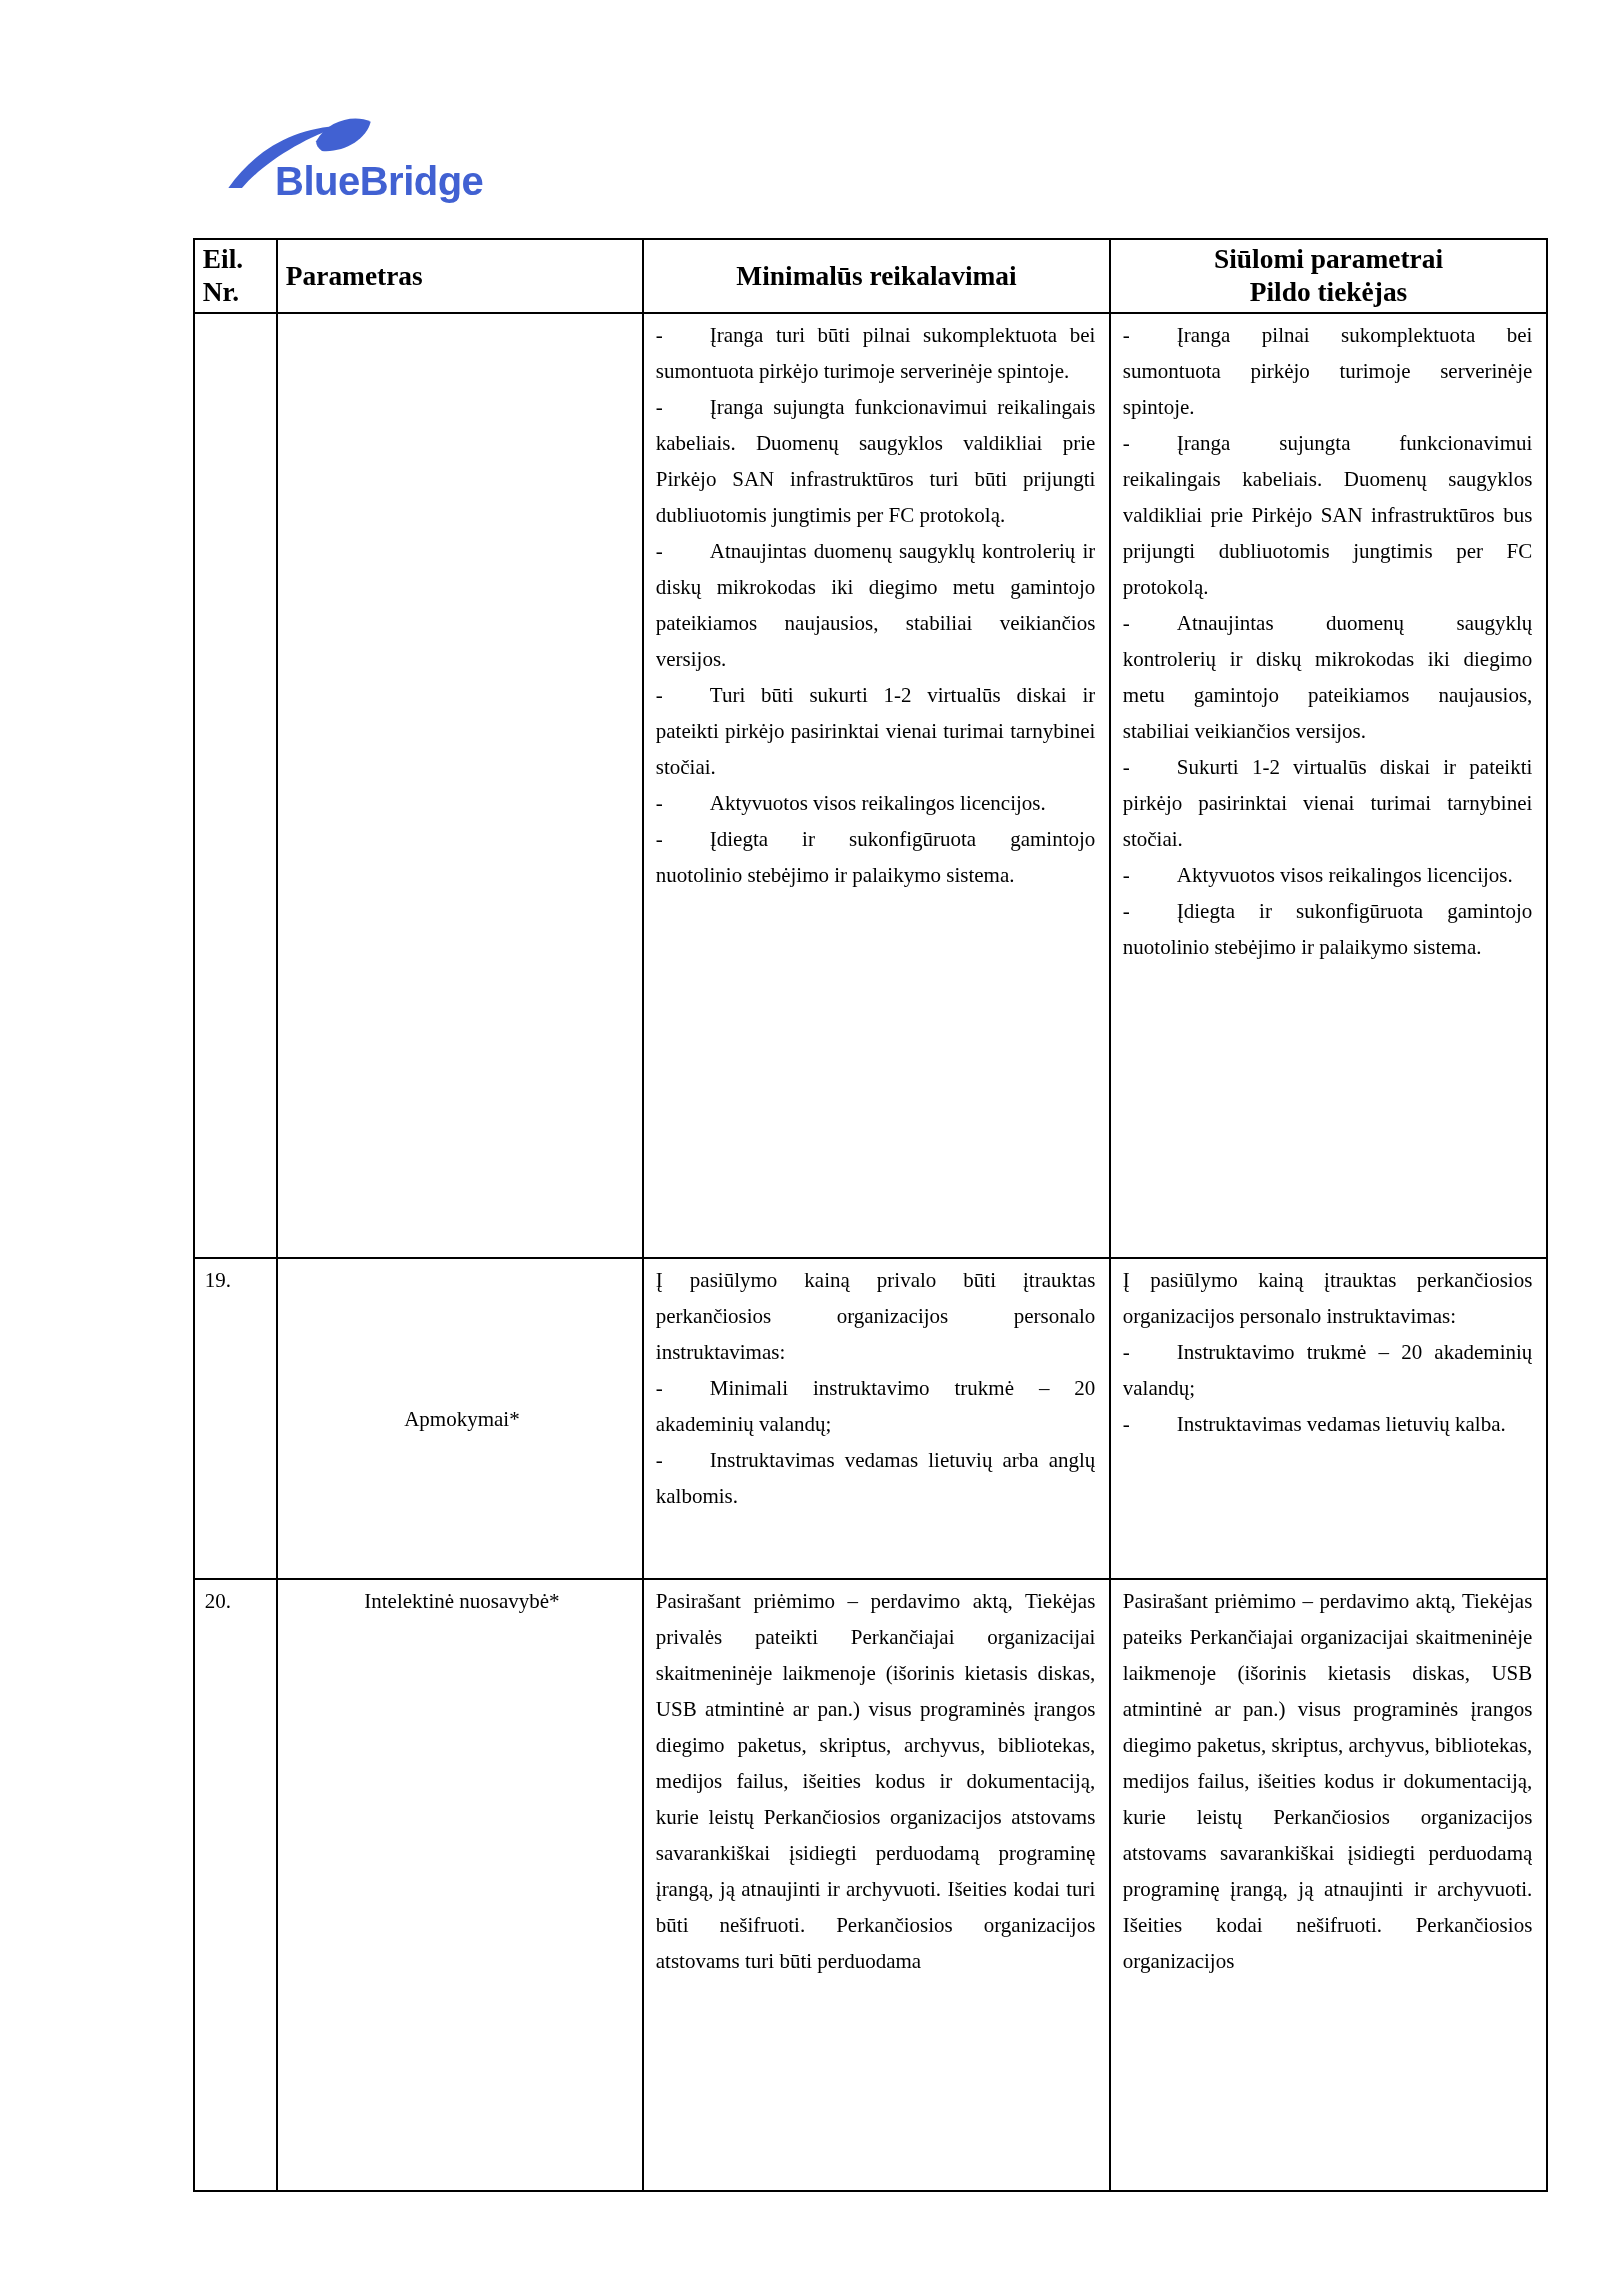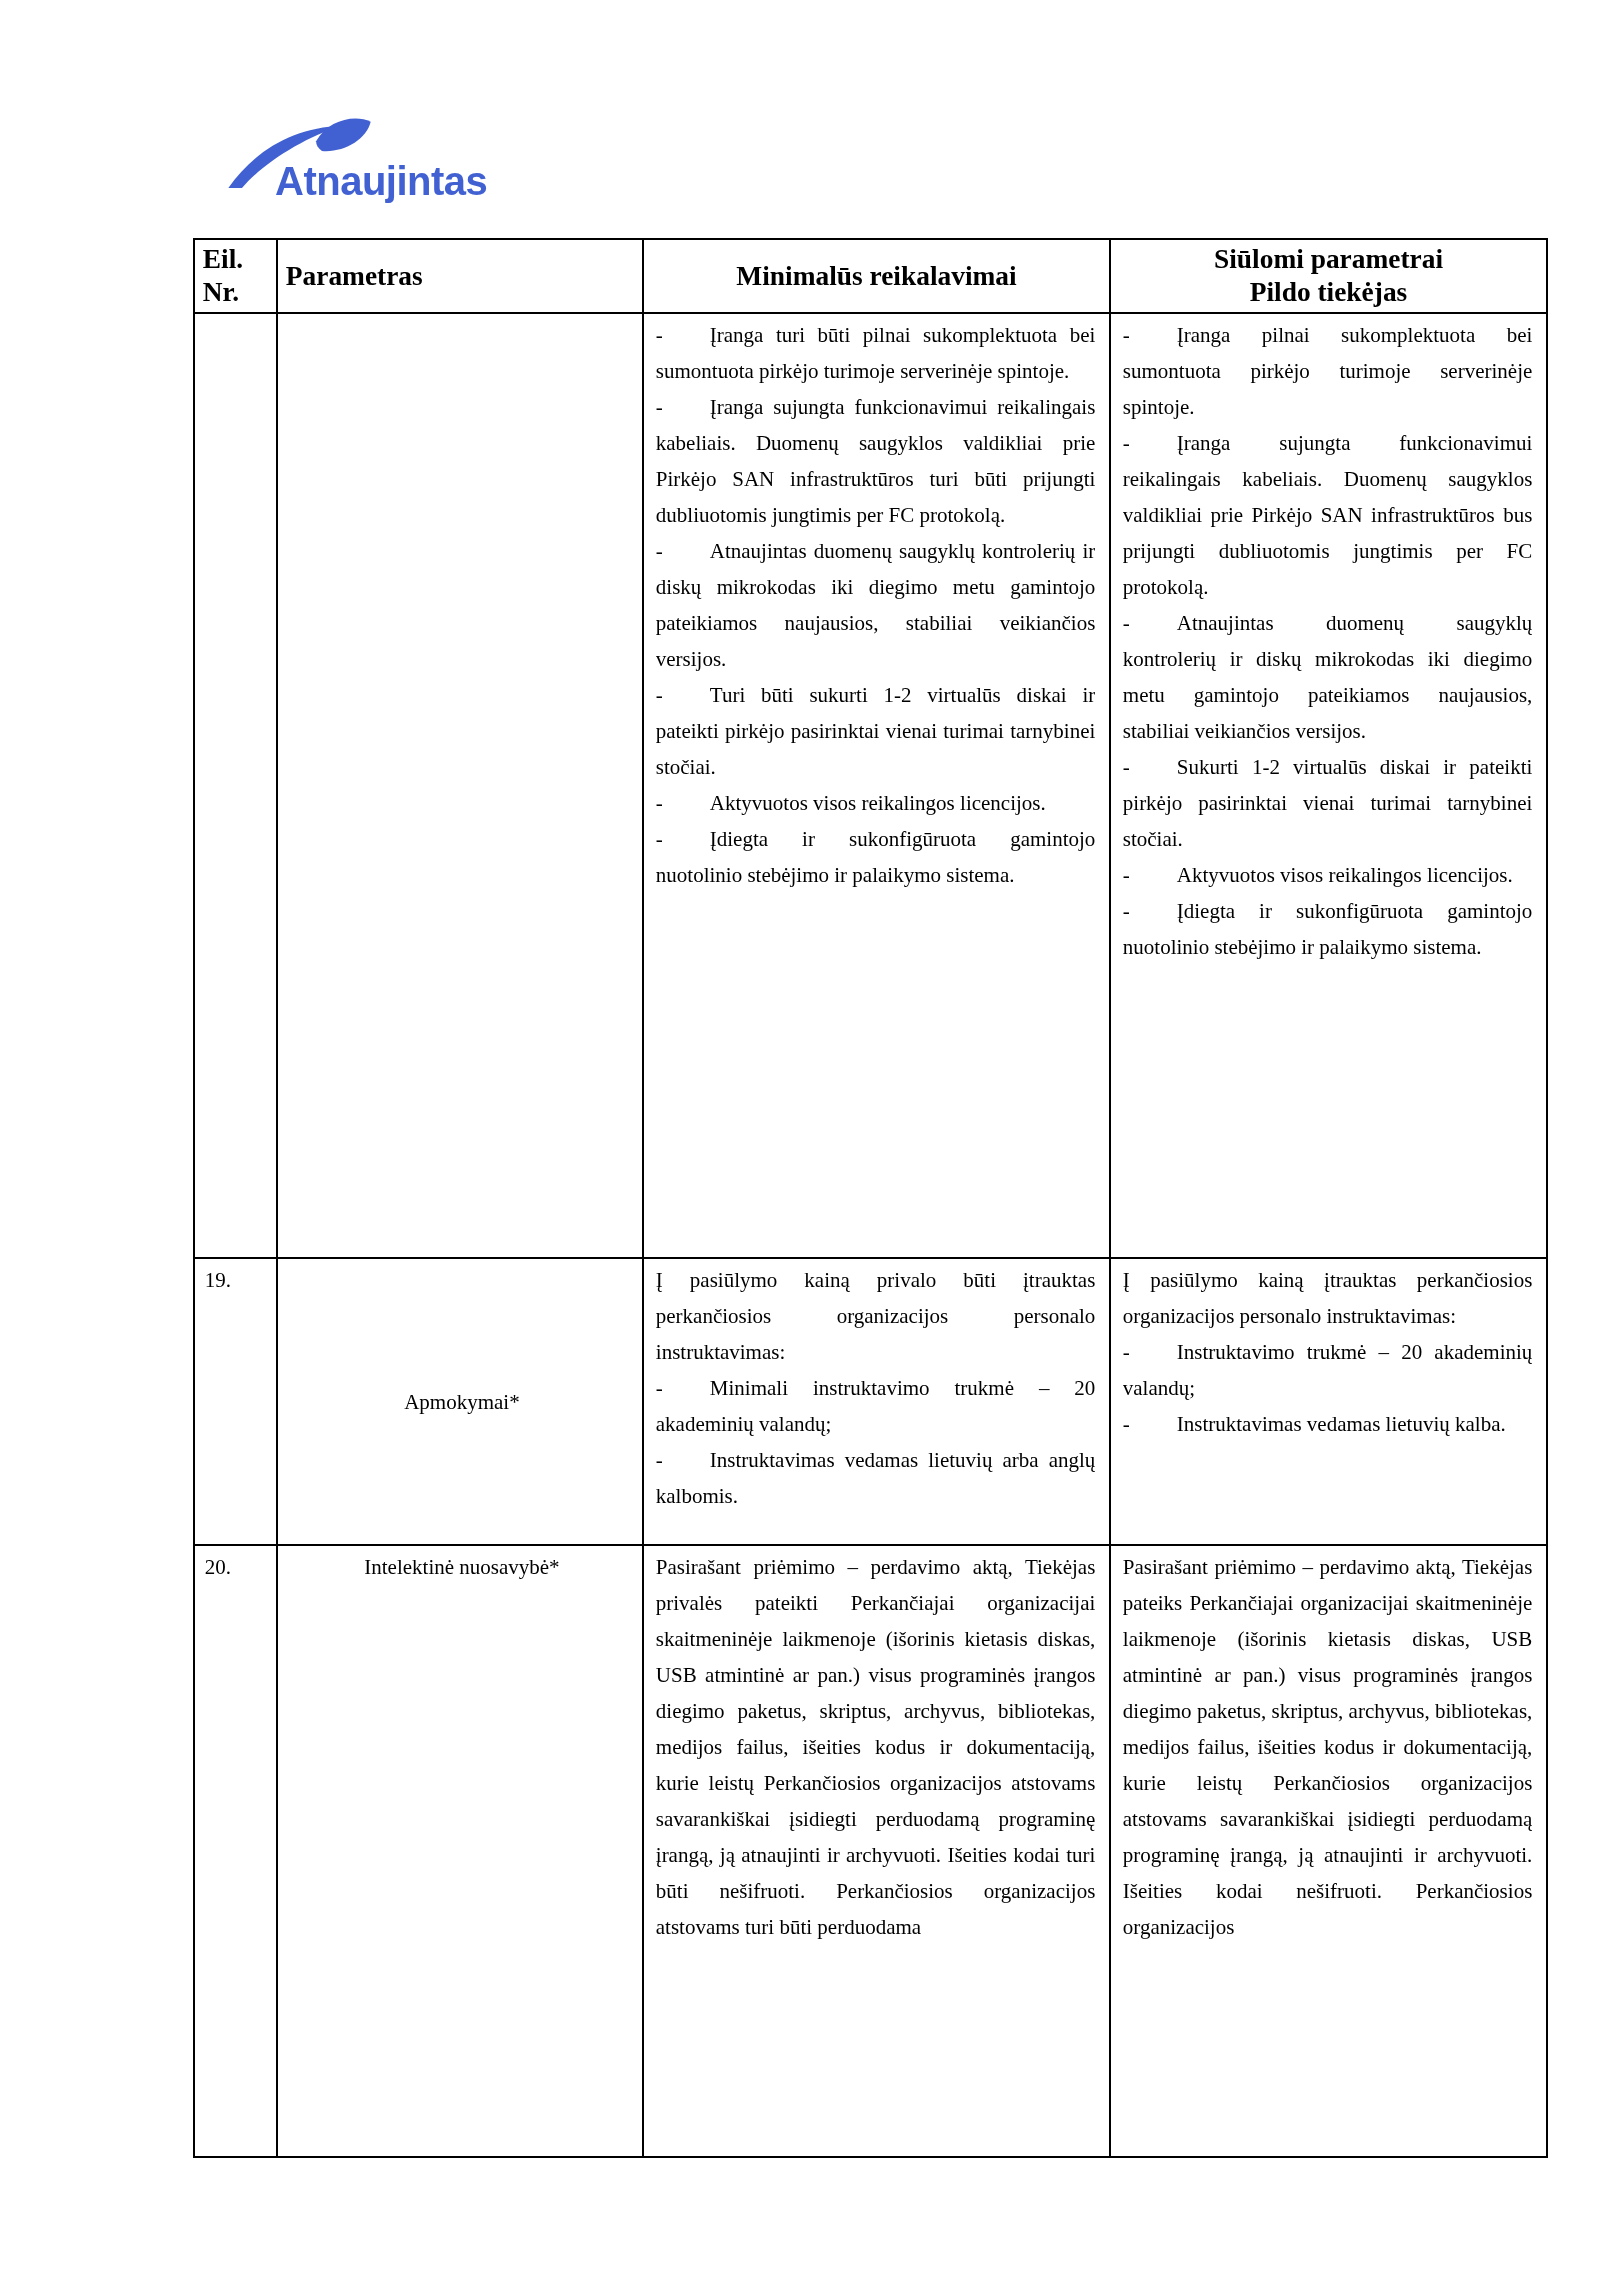--- a/index.html
+++ b/index.html
@@ -29,40 +29,40 @@
     font-weight:bold;height:68px;vertical-align:middle;
     white-space:pre-line;padding:2px 7.8px;line-height:33px;font-size:27.4px;
     border-bottom:2.9px solid #000;
   }
   th.th-left{text-align:left;padding-left:9.8px;}
   th.th-center{text-align:center;}
   td.nr-cell{vertical-align:middle;padding:2.9px 3.9px 2.9px 9.8px;text-align:left;}
   td.param-cell{padding:2.9px 9.8px 2.9px 13.7px;text-align:center;}
   td.text-cell{padding:2.9px 13.7px 2.9px 11.8px;text-align:justify;}
   tr.r0{height:945px;}
-  tr.r1{height:287px;padding-left:6px;}
+  tr.r1{height:321px;padding-left:6px;}
   tr.r2{height:612px;}
   tr.r1 td.param-cell{vertical-align:middle;}
   tr.r2 td.param-cell{vertical-align:top;}
   .cellwrap{overflow:hidden;}
   tr.r2 .cellwrap{max-height:598px;}
   .para{margin:0;padding:0;}
   .dash-lead{display:inline-block;width:54px;}
 </style>
 </head>
 <body>
 
 <div class="page">
 
   <div class="logo">
     <svg width="147" height="78" viewBox="0 0 150 80">
       <path class="brand-fill" d="M2,78 C 30,38 70,16 118,14 C 80,26 38,52 16,78 Z" fill="#4161d2"></path>
       <path class="brand-fill" d="M92,30 C 104,8 132,2 148,10 C 144,28 120,42 98,40 C 94,37 92,34 92,30 Z" fill="#4161d2"></path>
     </svg>
-    <span class="logo-text brand-color" style="color: rgb(65, 97, 210);">Atnaujintas</span>
+    <span class="logo-text brand-color" style="color: rgb(65, 97, 210);">BlueBridge</span>
   </div>
 
   <table class="doc">
     <colgroup>
       <col style="width:83px">
         <col style="width:366px">
         <col style="width:467px">
         <col style="width:437px">
     </colgroup>
     <thead>

